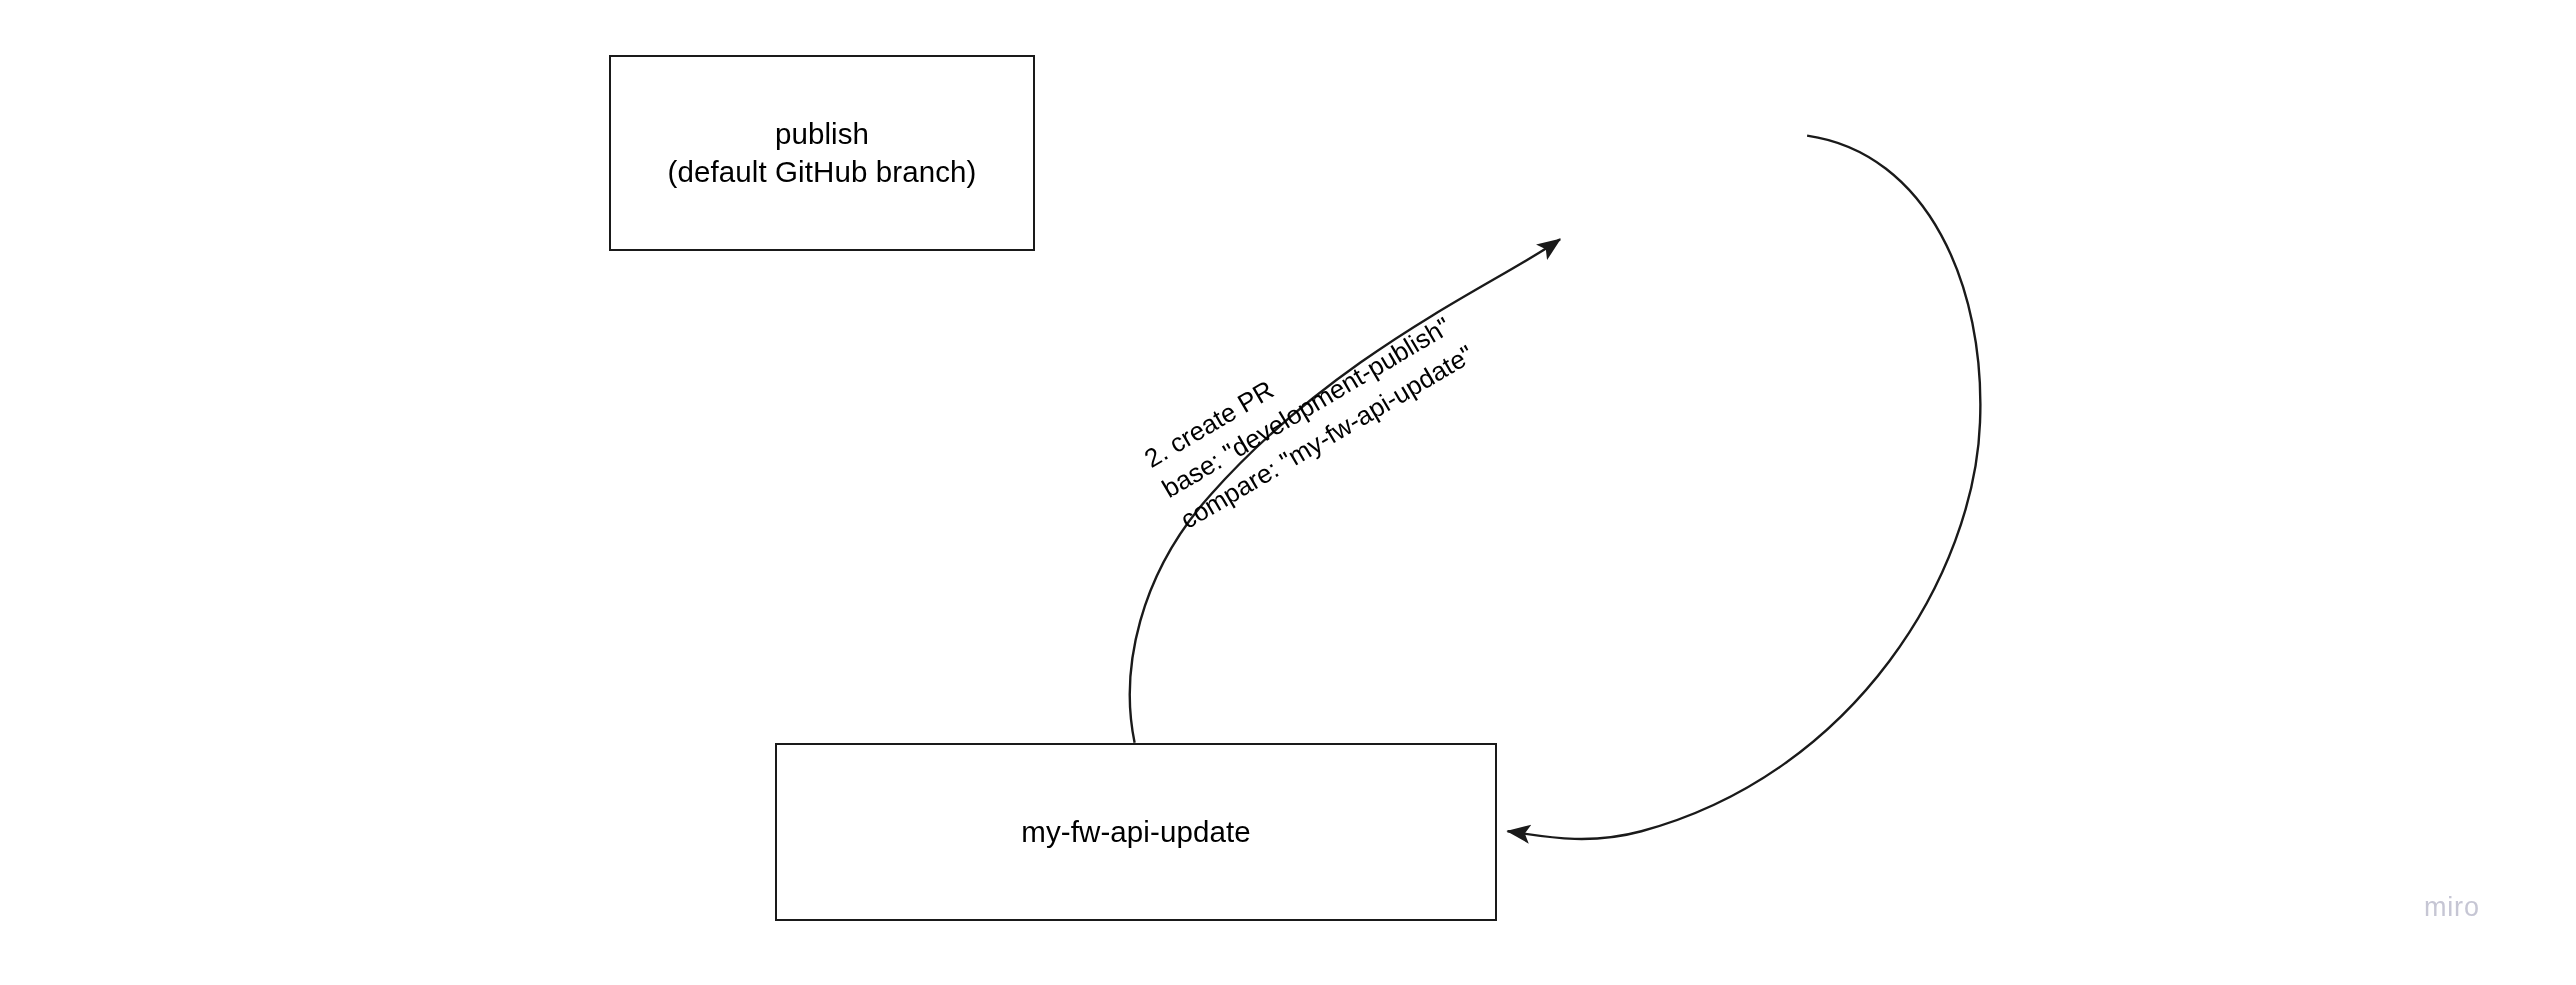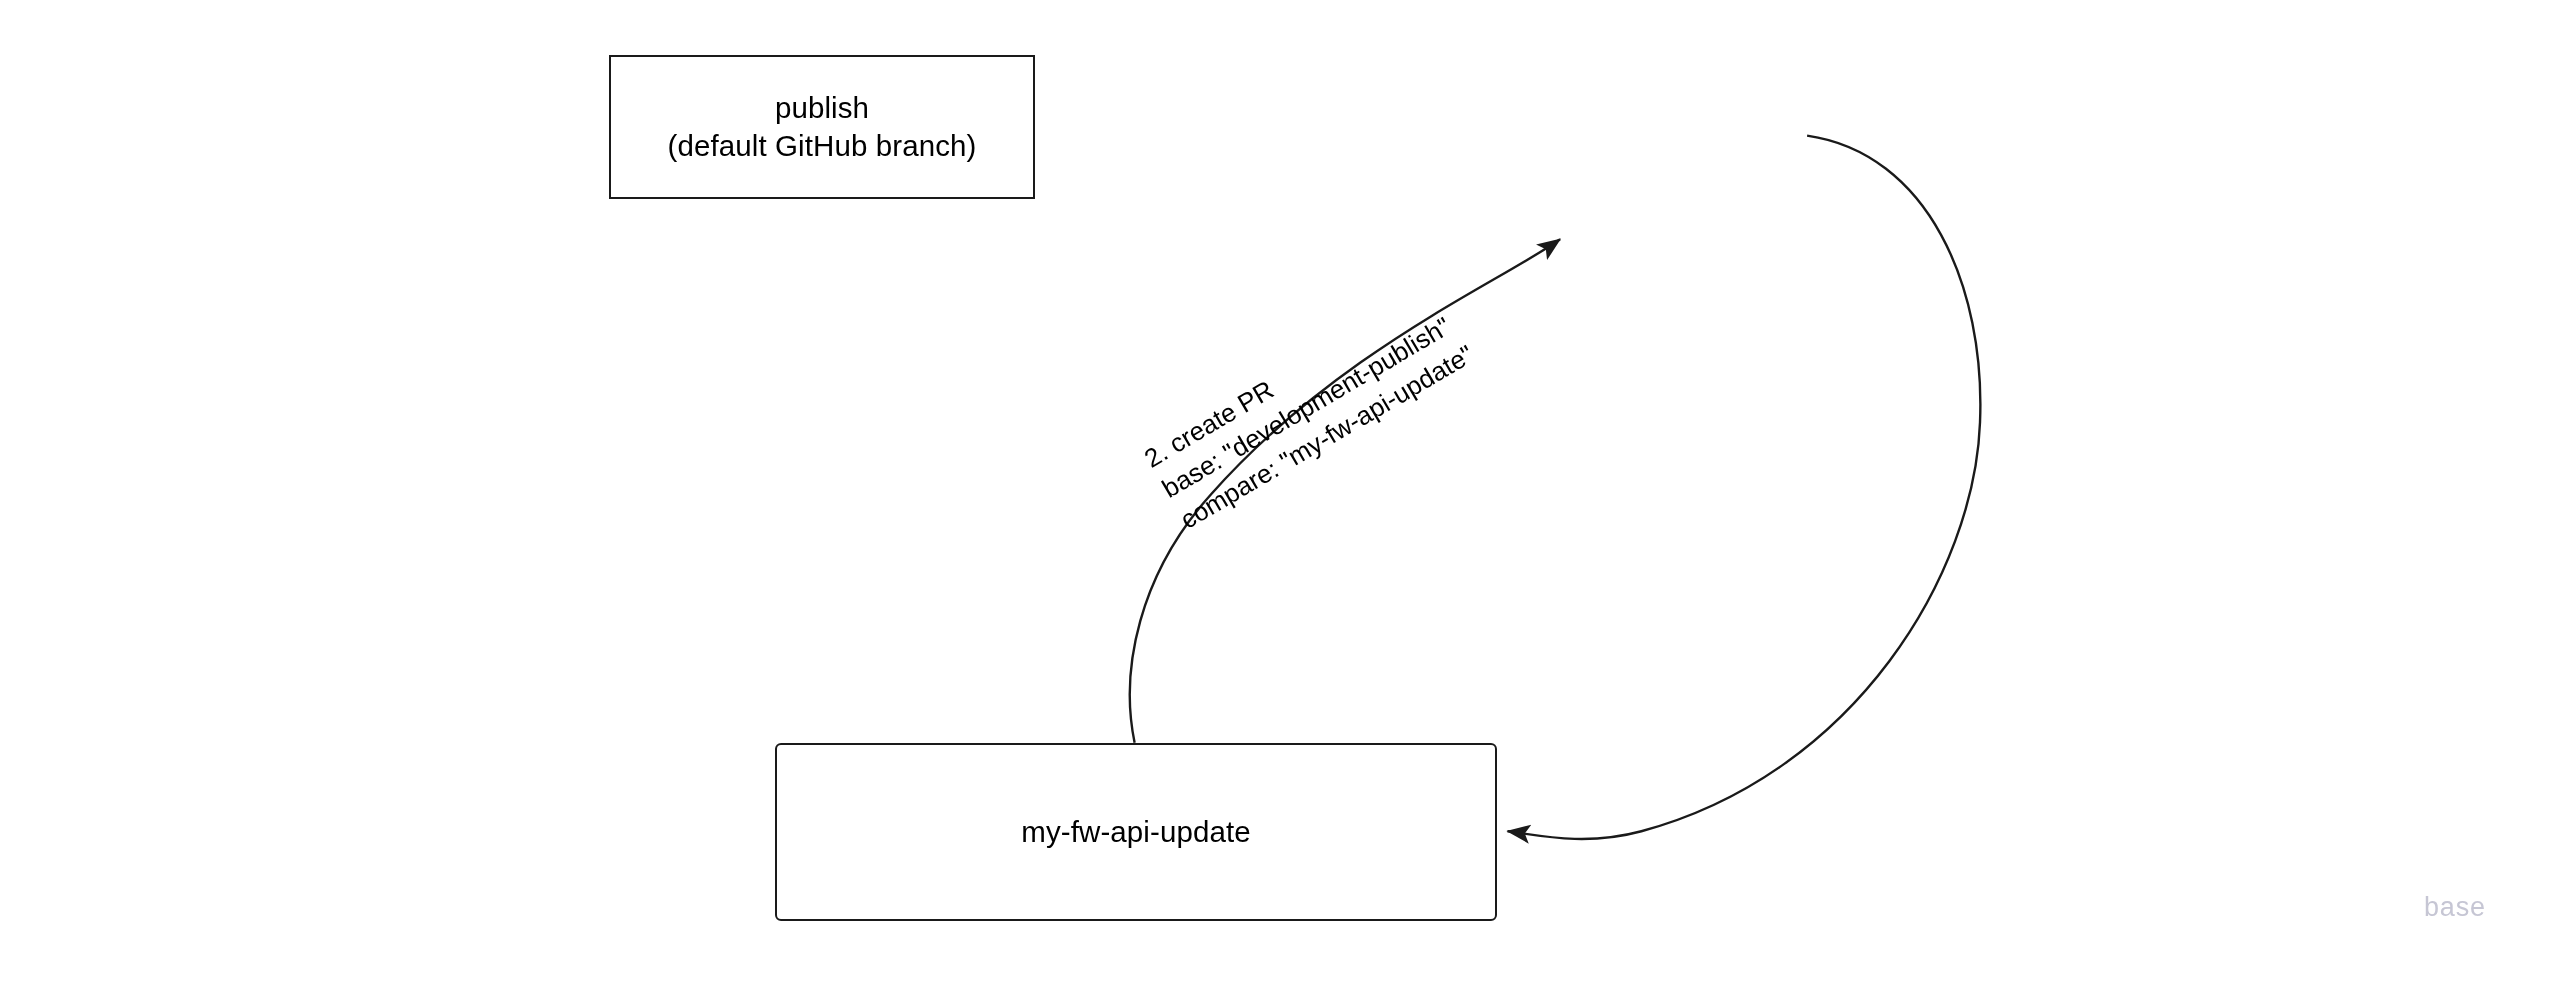--- a/index.html
+++ b/index.html
@@ -31,34 +31,33 @@
     font-size: 29.5px;
     line-height: 1.28;
     color: #000000;
     white-space: pre-line;
     letter-spacing: 0.1px;
   }
   #node-publish {
     left: 609px;
     top: 55px;
     width: 426px;
-    height: 144px;
+    height: 196px;
   }
   #node-development-publish {
     left: 1409px;
     top: 55px;
     width: 398px;
     height: 159px;
   }
   #node-my-fw-api-update {
     left: 775px;
     top: 743px;
     width: 722px;
     height: 178px;
-    border-radius: 6px;
   }
   #edge-layer {
     position: absolute;
     left: 0;
     top: 0;
     width: 2576px;
     height: 986px;
     pointer-events: none;
   }
   .edge-label {
@@ -115,16 +114,16 @@
 
   <div class="node" id="node-my-fw-api-update">
     <div class="node-label">my-fw-api-update</div>
   </div>
 
 
   <div class="edge-label" id="edge-label-create-pr">2. create PR
 base: "development-publish"
 compare: "my-fw-api-update"</div>
 
-  <div id="watermark">base</div>
+  <div id="watermark">miro</div>
 
 </div>
 
 
 </body></html>

